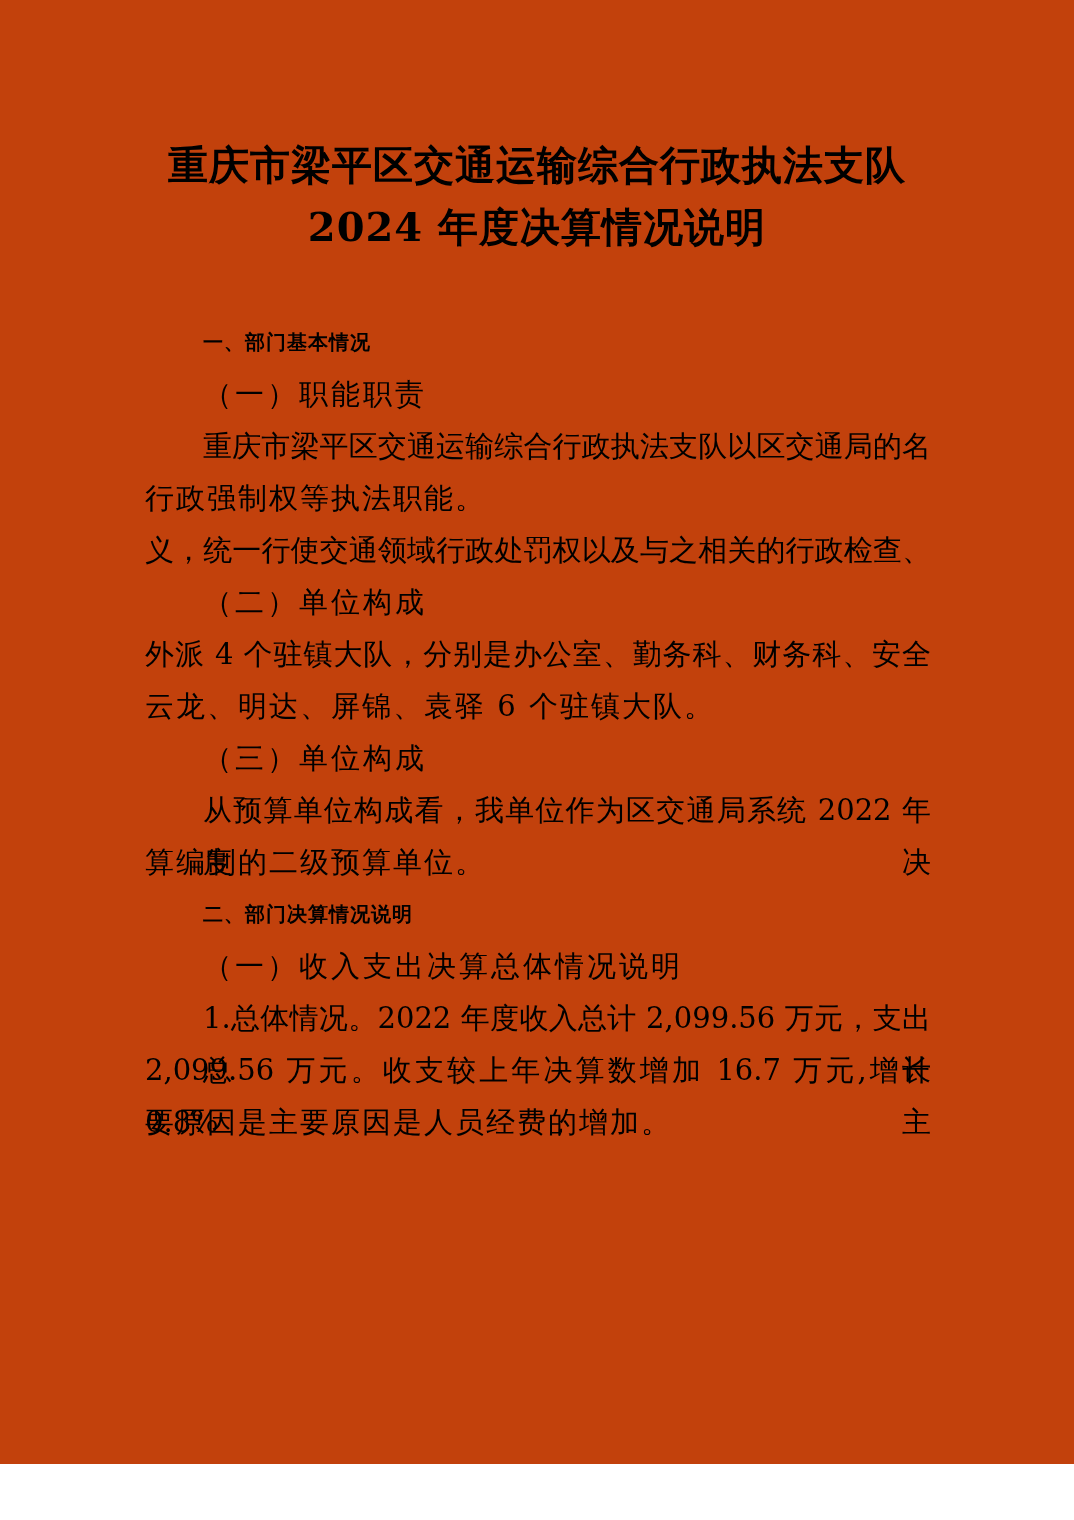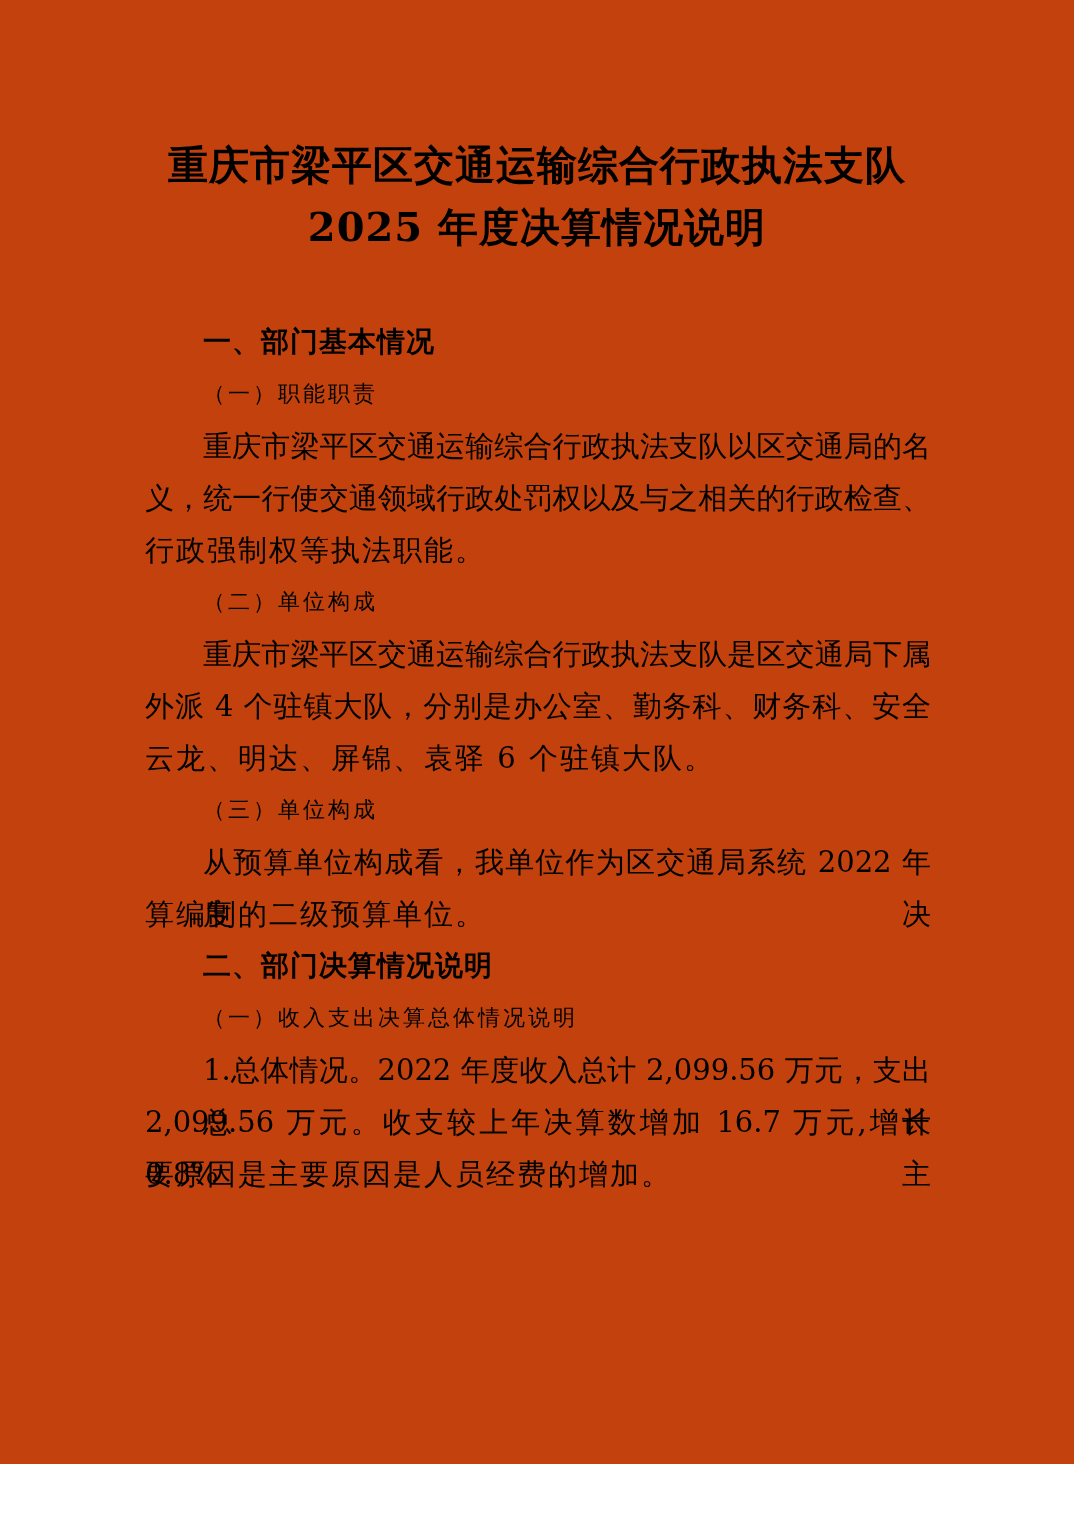--- a/index.html
+++ b/index.html
@@ -30,29 +30,29 @@
   }
   .document-body {
     position: absolute;
     top: 316px;
     left: 145px;
     width: 786px;
   }
   .h1 {
     font-family: "DejaVu Sans", sans-serif;
     font-weight: bold;
-    font-size: 28px;
+    font-size: 20px;
     height: 52px;
     line-height: 52px;
     padding-left: 58px;
     letter-spacing: 1px;
     white-space: nowrap;
   }
   .h2 {
-    font-size: 22px;
+    font-size: 29px;
     height: 52px;
     line-height: 52px;
     padding-left: 58px;
     letter-spacing: 3px;
     white-space: nowrap;
   }
   .line {
     font-size: 29px;
     height: 52px;
     line-height: 52px;
@@ -66,30 +66,29 @@
     text-align-last: left;
     letter-spacing: 2px;
   }
 </style>
 </head>
 <body>
 
 <div class="page">
   <div class="title-block">
     <div>重庆市梁平区交通运输综合行政执法支队</div>
-    <div>2025 年度决算情况说明</div>
+    <div>2024 年度决算情况说明</div>
   </div>
   <div class="document-body">
       <div class="h1">一、部门基本情况</div>
       <div class="h2">（一）职能职责</div>
       <div class="line first">重庆市梁平区交通运输综合行政执法支队以区交通局的名</div>
+      <div class="line last">行政强制权等执法职能。</div>
       <div class="line">义，统一行使交通领域行政处罚权以及与之相关的行政检查、</div>
-      <div class="line last">行政强制权等执法职能。</div>
       <div class="h2">（二）单位构成</div>
-      <div class="line first">重庆市梁平区交通运输综合行政执法支队是区交通局下属</div>
       <div class="line">外派 4 个驻镇大队，分别是办公室、勤务科、财务科、安全</div>
       <div class="line last">云龙、明达、屏锦、袁驿 6 个驻镇大队。</div>
       <div class="h2">（三）单位构成</div>
       <div class="line first">从预算单位构成看，我单位作为区交通局系统 2022 年度决</div>
       <div class="line last">算编制的二级预算单位。</div>
       <div class="h1">二、部门决算情况说明</div>
       <div class="h2">（一）收入支出决算总体情况说明</div>
       <div class="line first">1.总体情况。2022 年度收入总计 2,099.56 万元，支出总计</div>
       <div class="line">2,099.56 万元。收支较上年决算数增加 16.7 万元,增长 0.8%，主</div>
       <div class="line last">要原因是主要原因是人员经费的增加。</div>

